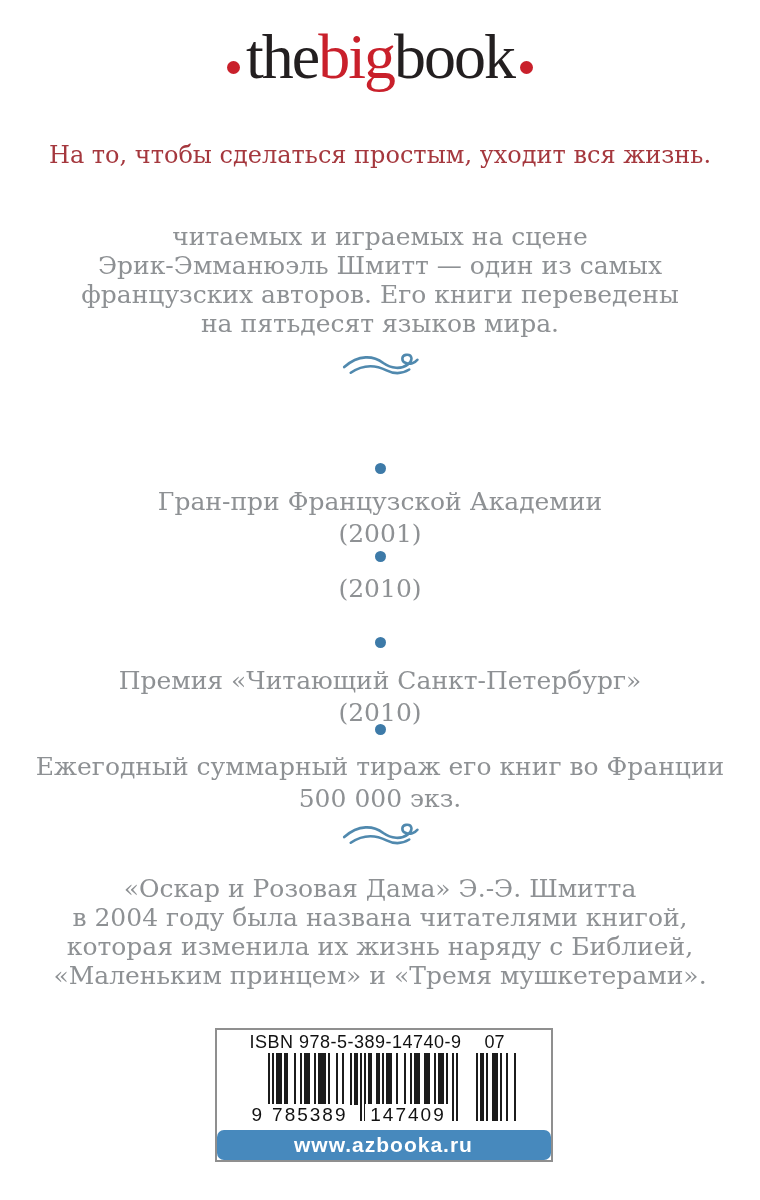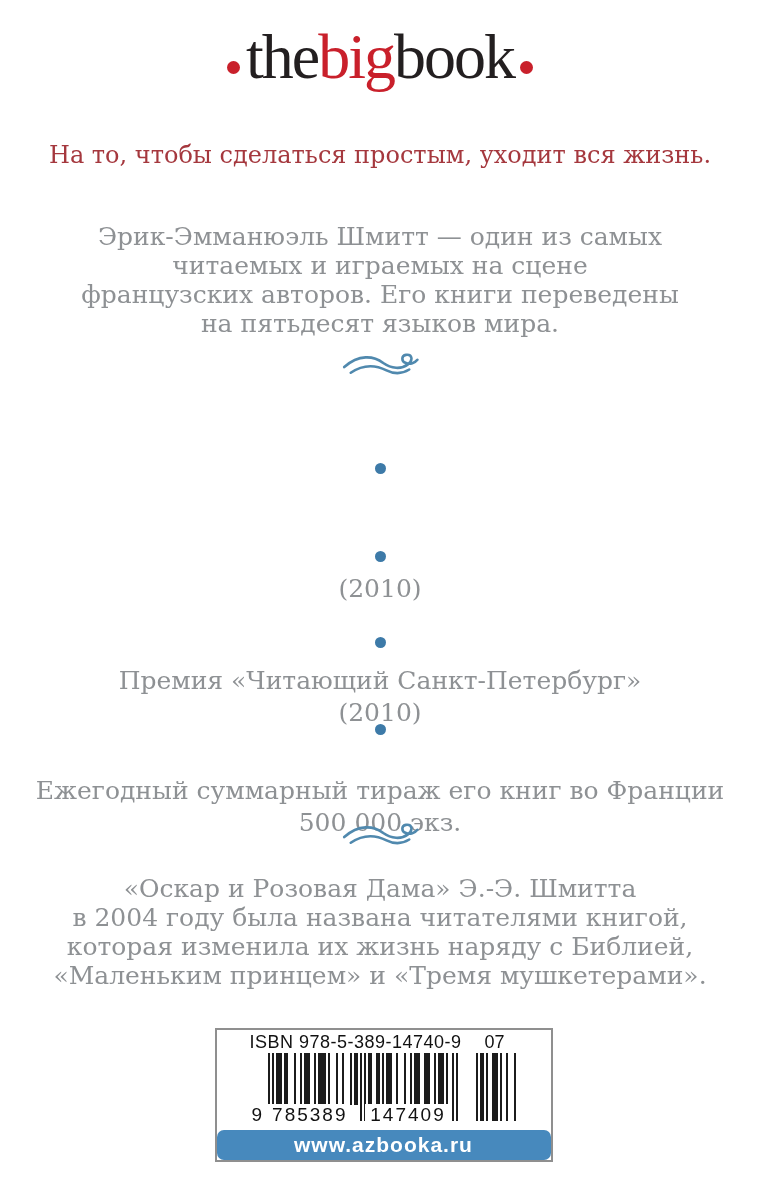--- a/index.html
+++ b/index.html
@@ -52,21 +52,21 @@
   .wave-2 { top: 812px; }
   
   .award {
     position: absolute; left: 0; right: 0;
     text-align: center; font-size: 25px; line-height: 32px;
   }
   .award-1 { top: 395px; }
   .award-2 { top: 486px; }
   .award-3 { top: 573px; }
   .award-4 { top: 665px; }
-  .award-5 { top: 775px; }
+  .award-5 { top: 751px; }
   .sep-dot {
     position: absolute; left: 0; right: 0; margin: 0 auto;
     width: 11px; height: 11px; border-radius: 50%;
     background: var(--dot_blue, #3d7aa8);
   }
   .sep-1 { top: 463px; }
   .sep-2 { top: 551px; }
   .sep-3 { top: 637px; }
   .sep-4 { top: 724px; }
   
@@ -107,35 +107,39 @@
 
   <div class="logo">
     <span class="logo-dot"></span><span>the</span><span class="logo-big">big</span><span>book</span><span class="logo-dot"></span>
   </div>
 
   <div class="quote">
     <div>На то, чтобы сделаться простым, уходит вся жизнь.</div>
   </div>
 
   <div class="intro gray">
+    <div>читаемых и играемых на сцене</div>
     <div>Эрик-Эмманюэль Шмитт — один из самых</div>
-    <div>читаемых и играемых на сцене</div>
     <div>французских авторов. Его книги переведены</div>
     <div>на пятьдесят языков мира.</div>
   </div>
 
   <div class="wave wave-1">
     <svg width="78" height="42" viewBox="0 0 96 42">
       <path d="M4 26 C 22 10, 40 12, 52 21 C 62 28, 74 29, 82 23 C 89 18, 88 10, 80 11 C 74 12, 74 19, 80 21 C 85 23, 91 21, 94 17"></path>
       <path d="M12 33 C 28 22, 44 24, 56 30 C 66 35, 76 34, 84 29"></path>
     </svg>
   </div>
 
   <div class="sep-dot sep-1"></div>
 
+  <div class="award award-2 gray">
+    <div>Гран-при Французской Академии</div>
+    <div>(2001)</div>
+  </div>
   <div class="sep-dot sep-2"></div>
 
   <div class="award award-3 gray">
     <div>(2010)</div>
   </div>
   <div class="sep-dot sep-3"></div>
 
   <div class="award award-4 gray">
     <div>Премия «Читающий Санкт-Петербург»</div>
     <div>(2010)</div>

